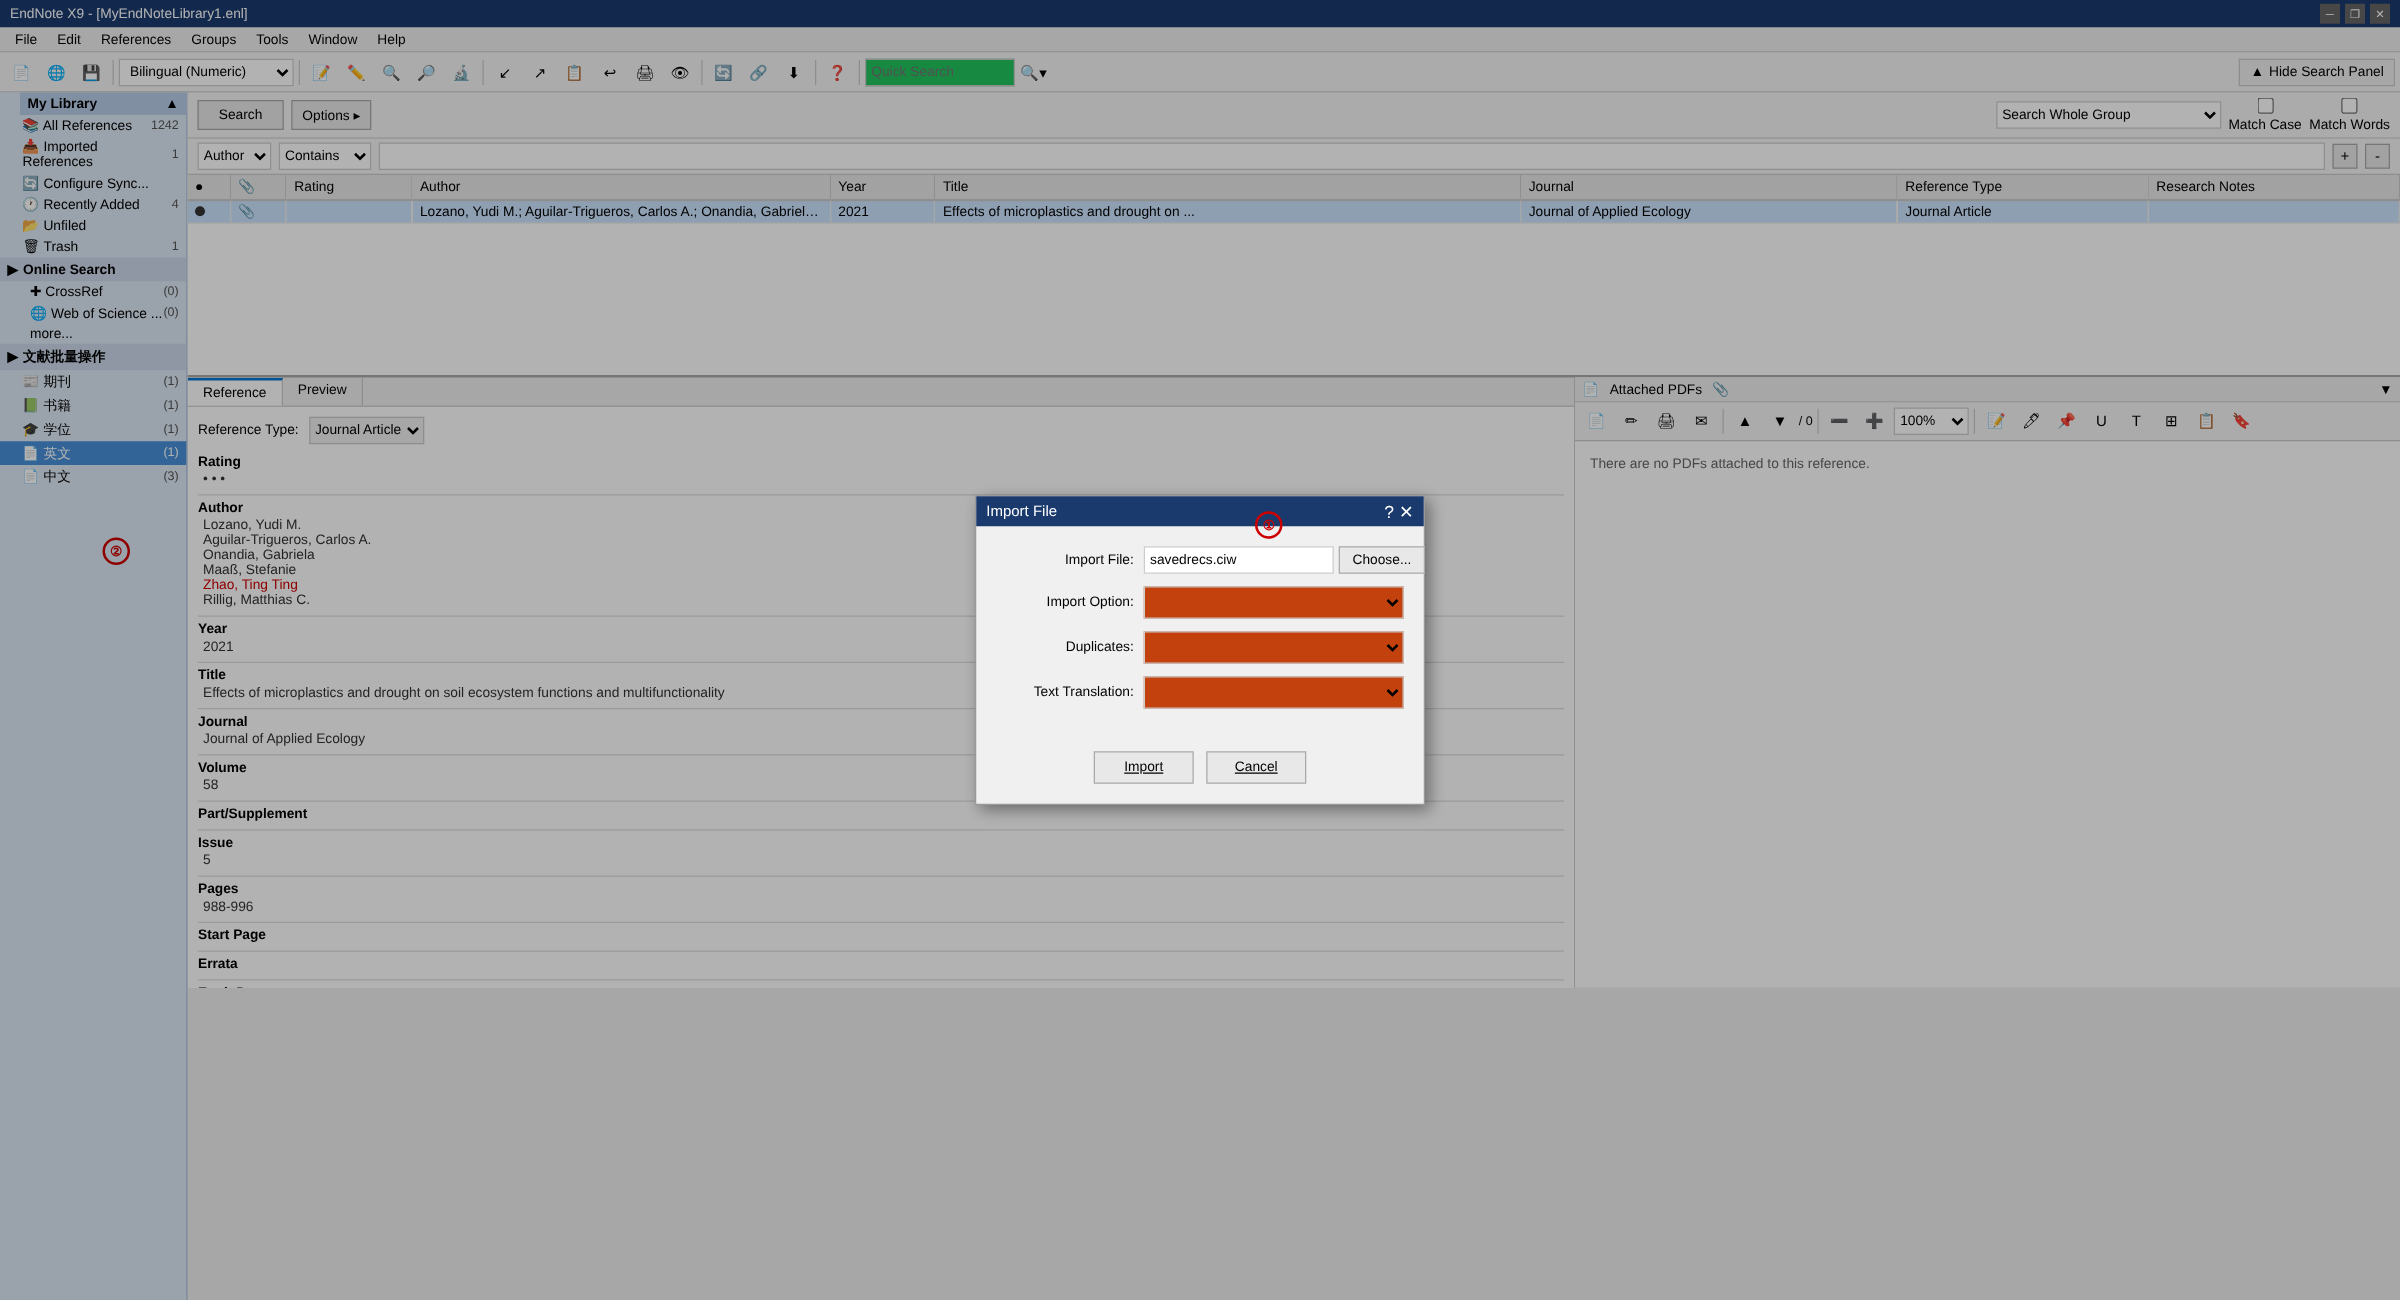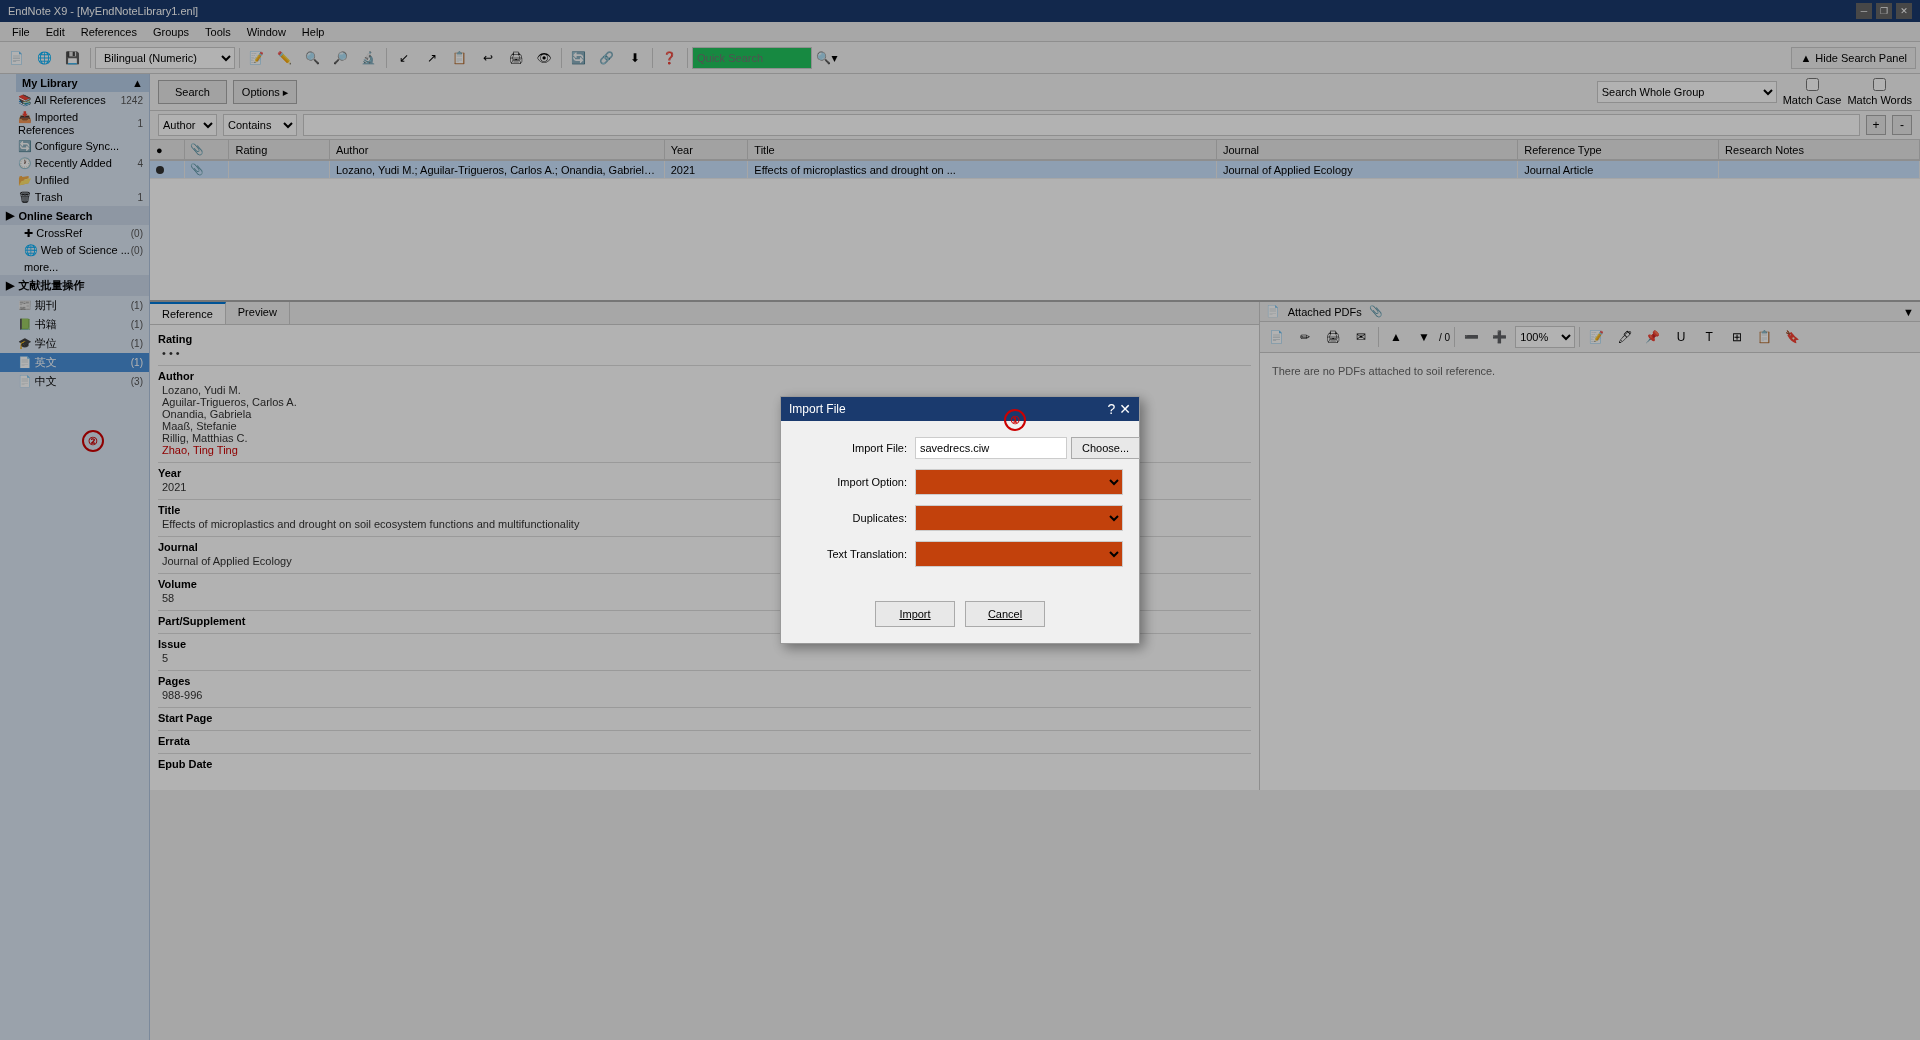--- a/index.html
+++ b/index.html
@@ -486,33 +486,41 @@
     </div>
 
     <div class="bottom-area">
 
       <div class="reference-panel">
         <div class="ref-tabs">
           <div class="ref-tab active">Reference</div>
           <div class="ref-tab">Preview</div>
         </div>
         <div class="ref-content">
+          <div class="ref-type-row">
+            <span>Reference Type:</span>
+            <select class="ref-type-select">
+              <option>Journal Article</option>
+              <option>Book</option>
+              <option>Thesis</option>
+            </select>
+          </div>
           <div class="field-section">
             <div class="field-label">Rating</div>
             <div class="field-value">• • •</div>
           </div>
           <hr class="field-divider">
           <div class="field-section">
             <div class="field-label">Author</div>
             <div class="field-value">Lozano, Yudi M.</div>
             <div class="field-value">Aguilar-Trigueros, Carlos A.</div>
             <div class="field-value">Onandia, Gabriela</div>
             <div class="field-value">Maaß, Stefanie</div>
+            <div class="field-value red">Zhao, Ting Ting</div>
             <div class="field-value">Rillig, Matthias C.</div>
-            <div class="field-value red">Zhao, Ting Ting</div>
           </div>
           <hr class="field-divider">
           <div class="field-section">
             <div class="field-label">Year</div>
             <div class="field-value">2021</div>
           </div>
           <hr class="field-divider">
           <div class="field-section">
             <div class="field-label">Title</div>
             <div class="field-value">Effects of microplastics and drought on soil ecosystem functions and multifunctionality</div>
@@ -588,21 +596,21 @@
           <button class="tb-btn">📝</button>
           <button class="tb-btn">🖊</button>
           <button class="tb-btn">📌</button>
           <button class="tb-btn">U</button>
           <button class="tb-btn">T</button>
           <button class="tb-btn">⊞</button>
           <button class="tb-btn">📋</button>
           <button class="tb-btn">🔖</button>
         </div>
         <div class="pdf-content">
-          <span>There are no PDFs attached to soil reference.</span>
+          <span>There are no PDFs attached to this reference.</span>
         </div>
       </div>
     </div>
   </div>
 </div>
 
 <div class="modal-overlay">
   <div class="modal">
     <div class="modal-titlebar">
       <span>Import File</span>

